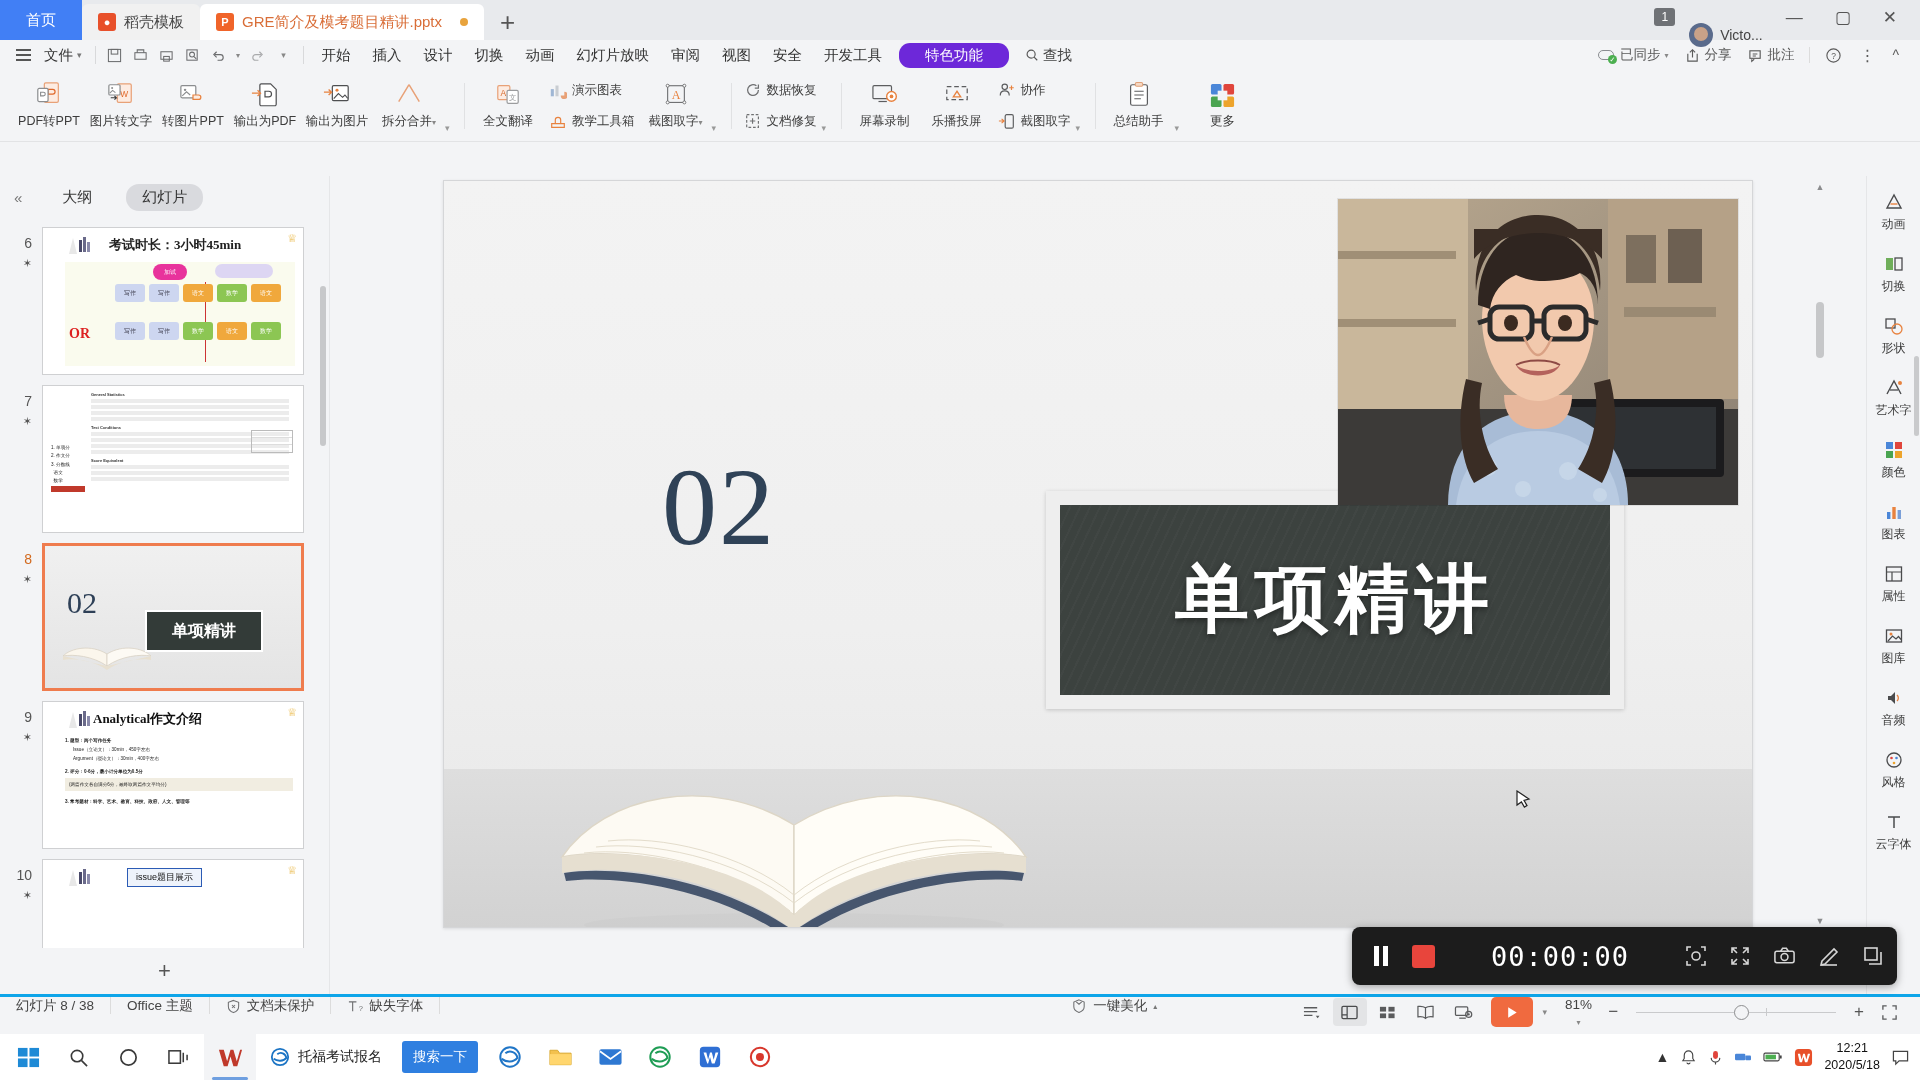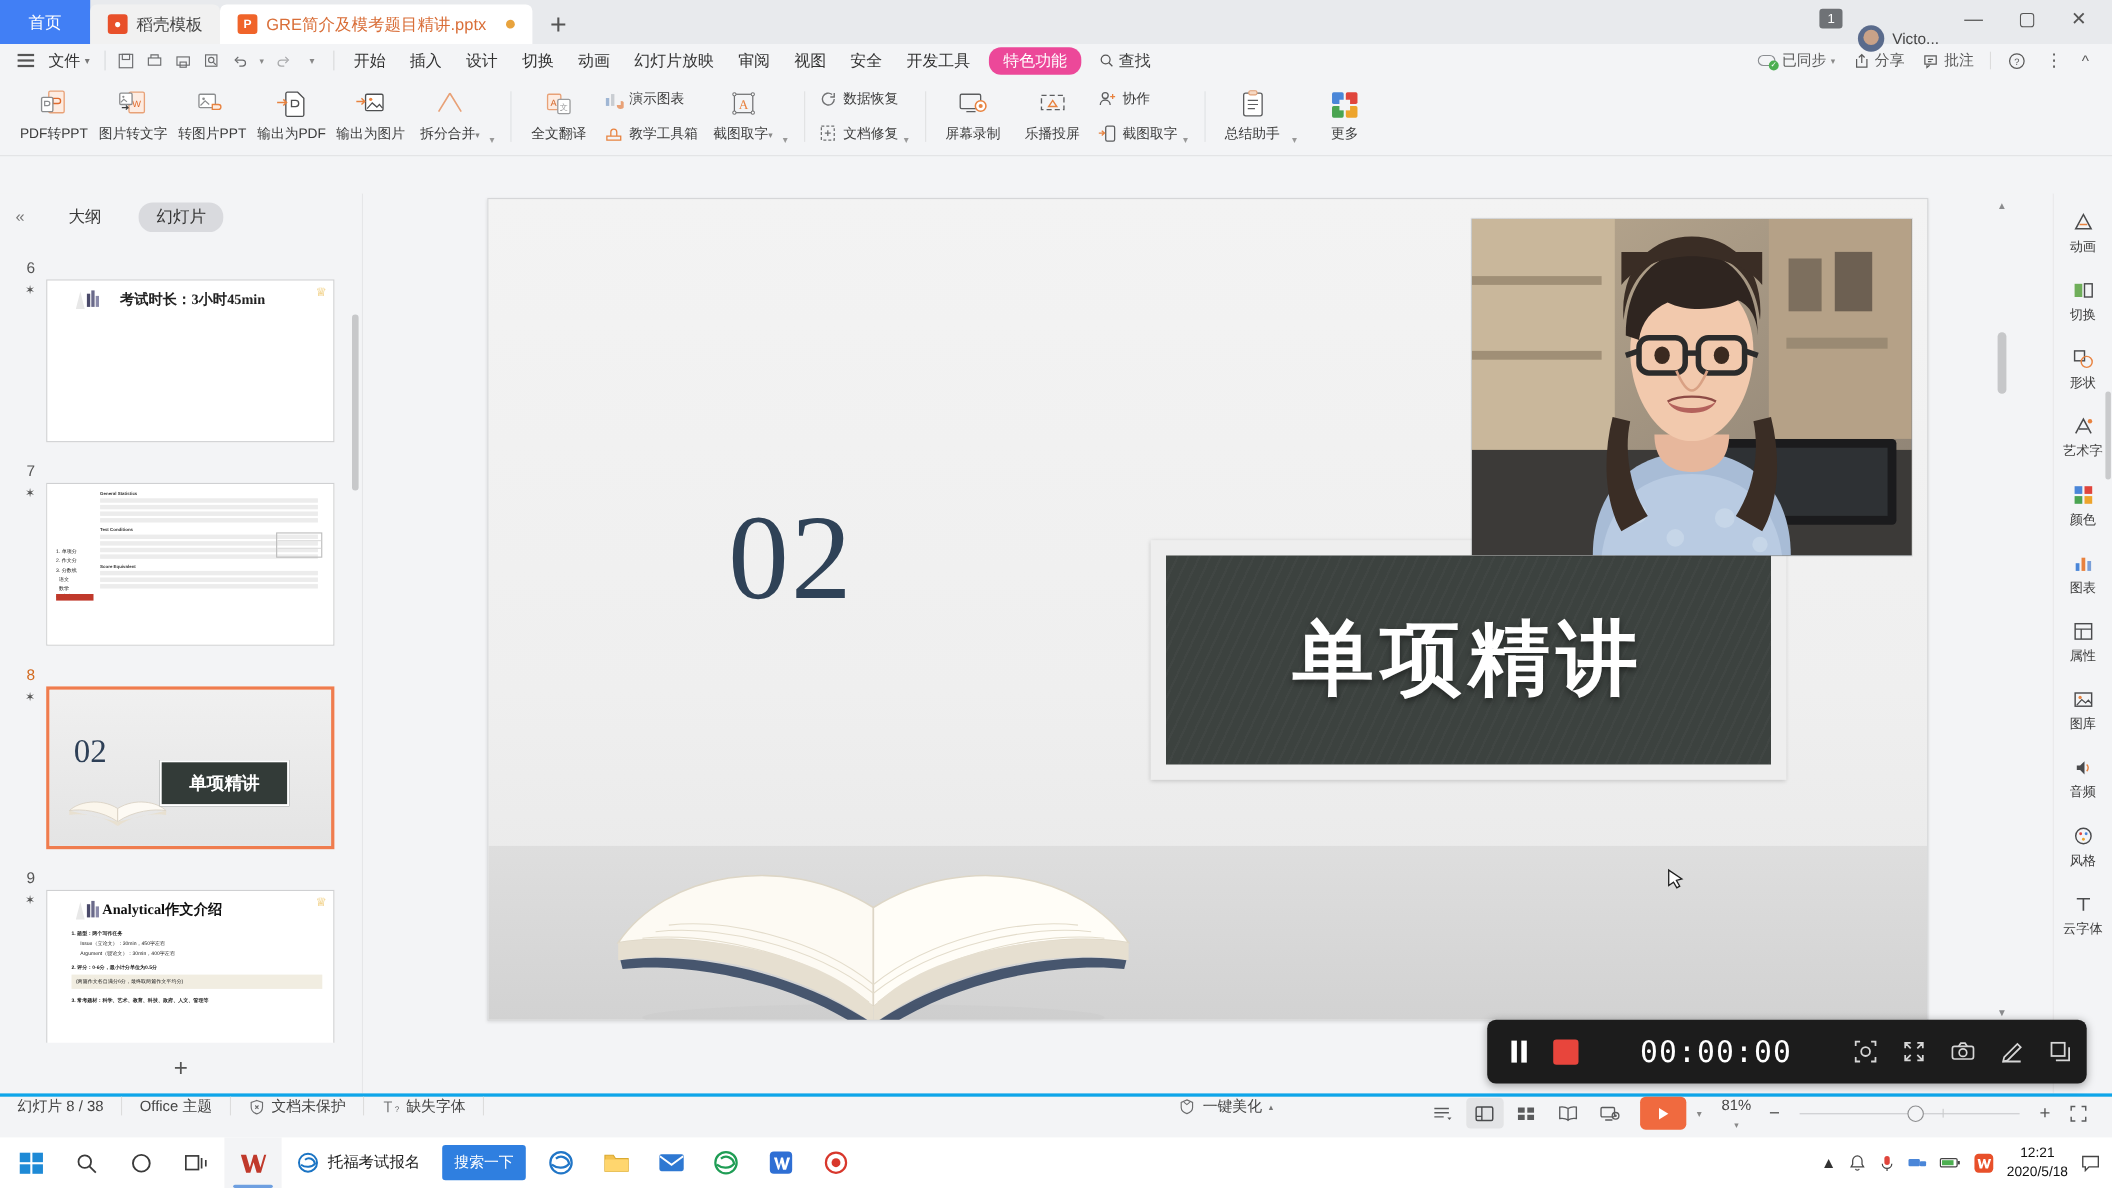--- a/index.html
+++ b/index.html
@@ -35,21 +35,21 @@
   
   .menubar { height:30px; background:#f3f4f6; display:flex; align-items:center; padding:0 8px; gap:0; font-size:14.5px;}
   .hamb { display:inline-flex; flex-direction:column; gap:3px; margin:0 7px 0 8px;}
   .hamb i { display:block; width:15px; height:2px; background:#555; }
   .mfile { display:flex; align-items:center; gap:4px; color:#333; padding:3px 6px; }
   .qsep { width:1px; height:18px; background:#d8d9db; margin:0 7px; }
   .qicons { display:flex; align-items:center; gap:2px; }
   .qi { width:24px; height:22px; display:flex; align-items:center; justify-content:center;
         color:#666; font-size:14px; }
   .mitem { padding:4px 11px; color:#333; white-space:nowrap; }
-  .mitem.pill { background:#ec4899; color:#fff; border-radius:11px; padding:3px 13px; margin:0 6px; }
+  .mitem.pill { background:#6d28d9; color:#fff; border-radius:11px; padding:3px 26px; margin:0 6px; }
   .msearch { display:flex; align-items:center; gap:4px; color:#444; padding:4px 10px; }
   .menu-right { margin-left:auto; display:flex; align-items:center; gap:3px; color:#5a5a5a; font-size:13.5px; padding-right:6px;}
   .mr { display:flex; align-items:center; gap:4px; padding:3px 7px; }
   .cloud-ok { position:relative; width:18px; height:14px; }
   .cloud-ok .c { position:absolute; left:0; top:2px; width:16px; height:10px; border:1.5px solid #8a8d91; border-radius:7px;}
   .cloud-ok .k { position:absolute; right:-1px; bottom:-2px; width:9px;height:9px;border-radius:50%;
                  background:#4caf50; color:#fff; font-size:7px; line-height:9px; text-align:center;}
   .vsep { width:1px; height:16px; background:#dcdcdc; margin:0 5px; }
 
   
@@ -74,21 +74,21 @@
                border-right:1px solid #e5e6e8; }
   .lp-head { height:42px; display:flex; align-items:center; gap:18px; padding-left:8px; font-size:15px; color:#3a3a3a;}
   .collapse { color:#777; font-size:15px; padding:0 6px; }
   .lp-tab { padding:4px 16px; border-radius:13px; }
   .lp-tab.on { background:#d9dade; color:#333; }
   .thumbs { flex:1; overflow:hidden; position:relative; padding-top:4px;}
   .thumbrow { display:flex; align-items:flex-start; padding:5px 0 5px 0; }
   .tnum { width:42px; text-align:right; padding-right:10px; font-size:14px; color:#555; padding-top:8px;
           display:flex; flex-direction:column; align-items:flex-end; gap:6px;}
   .tstar { font-size:11px; color:#555; }
-  .thumb { width:262px; height:148px; background:#fff; border:1px solid #cfd0d2; position:relative; overflow:hidden;margin-top:27px;}
+  .thumb { width:262px; height:148px; background:#fff; border:1px solid #cfd0d2; position:relative; overflow:hidden;}
   .thumb.sel { border:3px solid #ef7c4e; }
   .lp-foot { height:46px; display:flex; align-items:center; justify-content:center; font-size:22px;
              color:#555; font-weight:300;}
   .lp-scroll { position:absolute; right:3px; top:110px; width:6px; height:160px; background:#c7c8ca; border-radius:3px;}
 
   
   .m6-title { position:absolute; left:66px; top:8px; font-size:13px; font-weight:bold; color:#222;
               font-family:"Liberation Serif", serif;}
   .m6-ic { position:absolute; left:22px; top:6px; width:32px; height:22px;}
   .m6-body { position:absolute; left:22px; top:34px; right:8px; bottom:8px; background:#fafbee;}
@@ -575,20 +575,37 @@
             <span class="m6-ic">
               <svg width="32" height="22" viewBox="0 0 32 22">
                   <path d="M4 20L8 4l4 16z" fill="#e8e8e8"></path>
                   <rect x="14" y="6" width="3" height="12" fill="#4a4a6a"></rect>
                   <rect x="18" y="3" width="3" height="15" fill="#6a6a8a"></rect>
                   <rect x="22" y="8" width="3" height="10" fill="#8a8aaa"></rect>
                 </svg>
             </span>
             <span class="m6-title">考试时长：3小时45min</span>
             <span class="crown">♕</span>
+            <div class="m6-body">
+              <div style="position:absolute;left:88px;top:2px;width:34px;height:16px;border-radius:9px;background:#e8339c;color:#fff;font-size:6px;display:flex;align-items:center;justify-content:center;">加试</div>
+              <div style="position:absolute;left:150px;top:2px;width:58px;height:14px;border-radius:7px;background:#ddd6f3;"></div>
+              <div style="position:absolute;left:140px;top:20px;width:1px;bottom:4px;background:#c33;"></div>
+              <div class="m6-box" style="left:50px;top:22px;background:#cdd6f0;color:#445;">写作</div>
+              <div class="m6-box" style="left:84px;top:22px;background:#cdd6f0;color:#445;">写作</div>
+              <div class="m6-box" style="left:118px;top:22px;background:#f0a83c;">语文</div>
+              <div class="m6-box" style="left:152px;top:22px;background:#8cc653;">数学</div>
+              <div class="m6-box" style="left:186px;top:22px;background:#f0a83c;">语文</div>
+              <div class="m6-box" style="left:186px;top:22px;background:#f0a83c;opacity:0;"></div>
+              <div class="m6-box" style="left:50px;top:60px;background:#cdd6f0;color:#445;">写作</div>
+              <div class="m6-box" style="left:84px;top:60px;background:#cdd6f0;color:#445;">写作</div>
+              <div class="m6-box" style="left:118px;top:60px;background:#8cc653;">数学</div>
+              <div class="m6-box" style="left:152px;top:60px;background:#f0a83c;">语文</div>
+              <div class="m6-box" style="left:186px;top:60px;background:#8cc653;">数学</div>
+              <span class="orlbl">OR</span>
+            </div>
           </div>
         </div>
 
         <div class="thumbrow">
           <div class="tnum">
             <span>7</span>
             <span class="tstar">✶</span>
           </div>
           <div class="thumb">
             <div class="m7">

